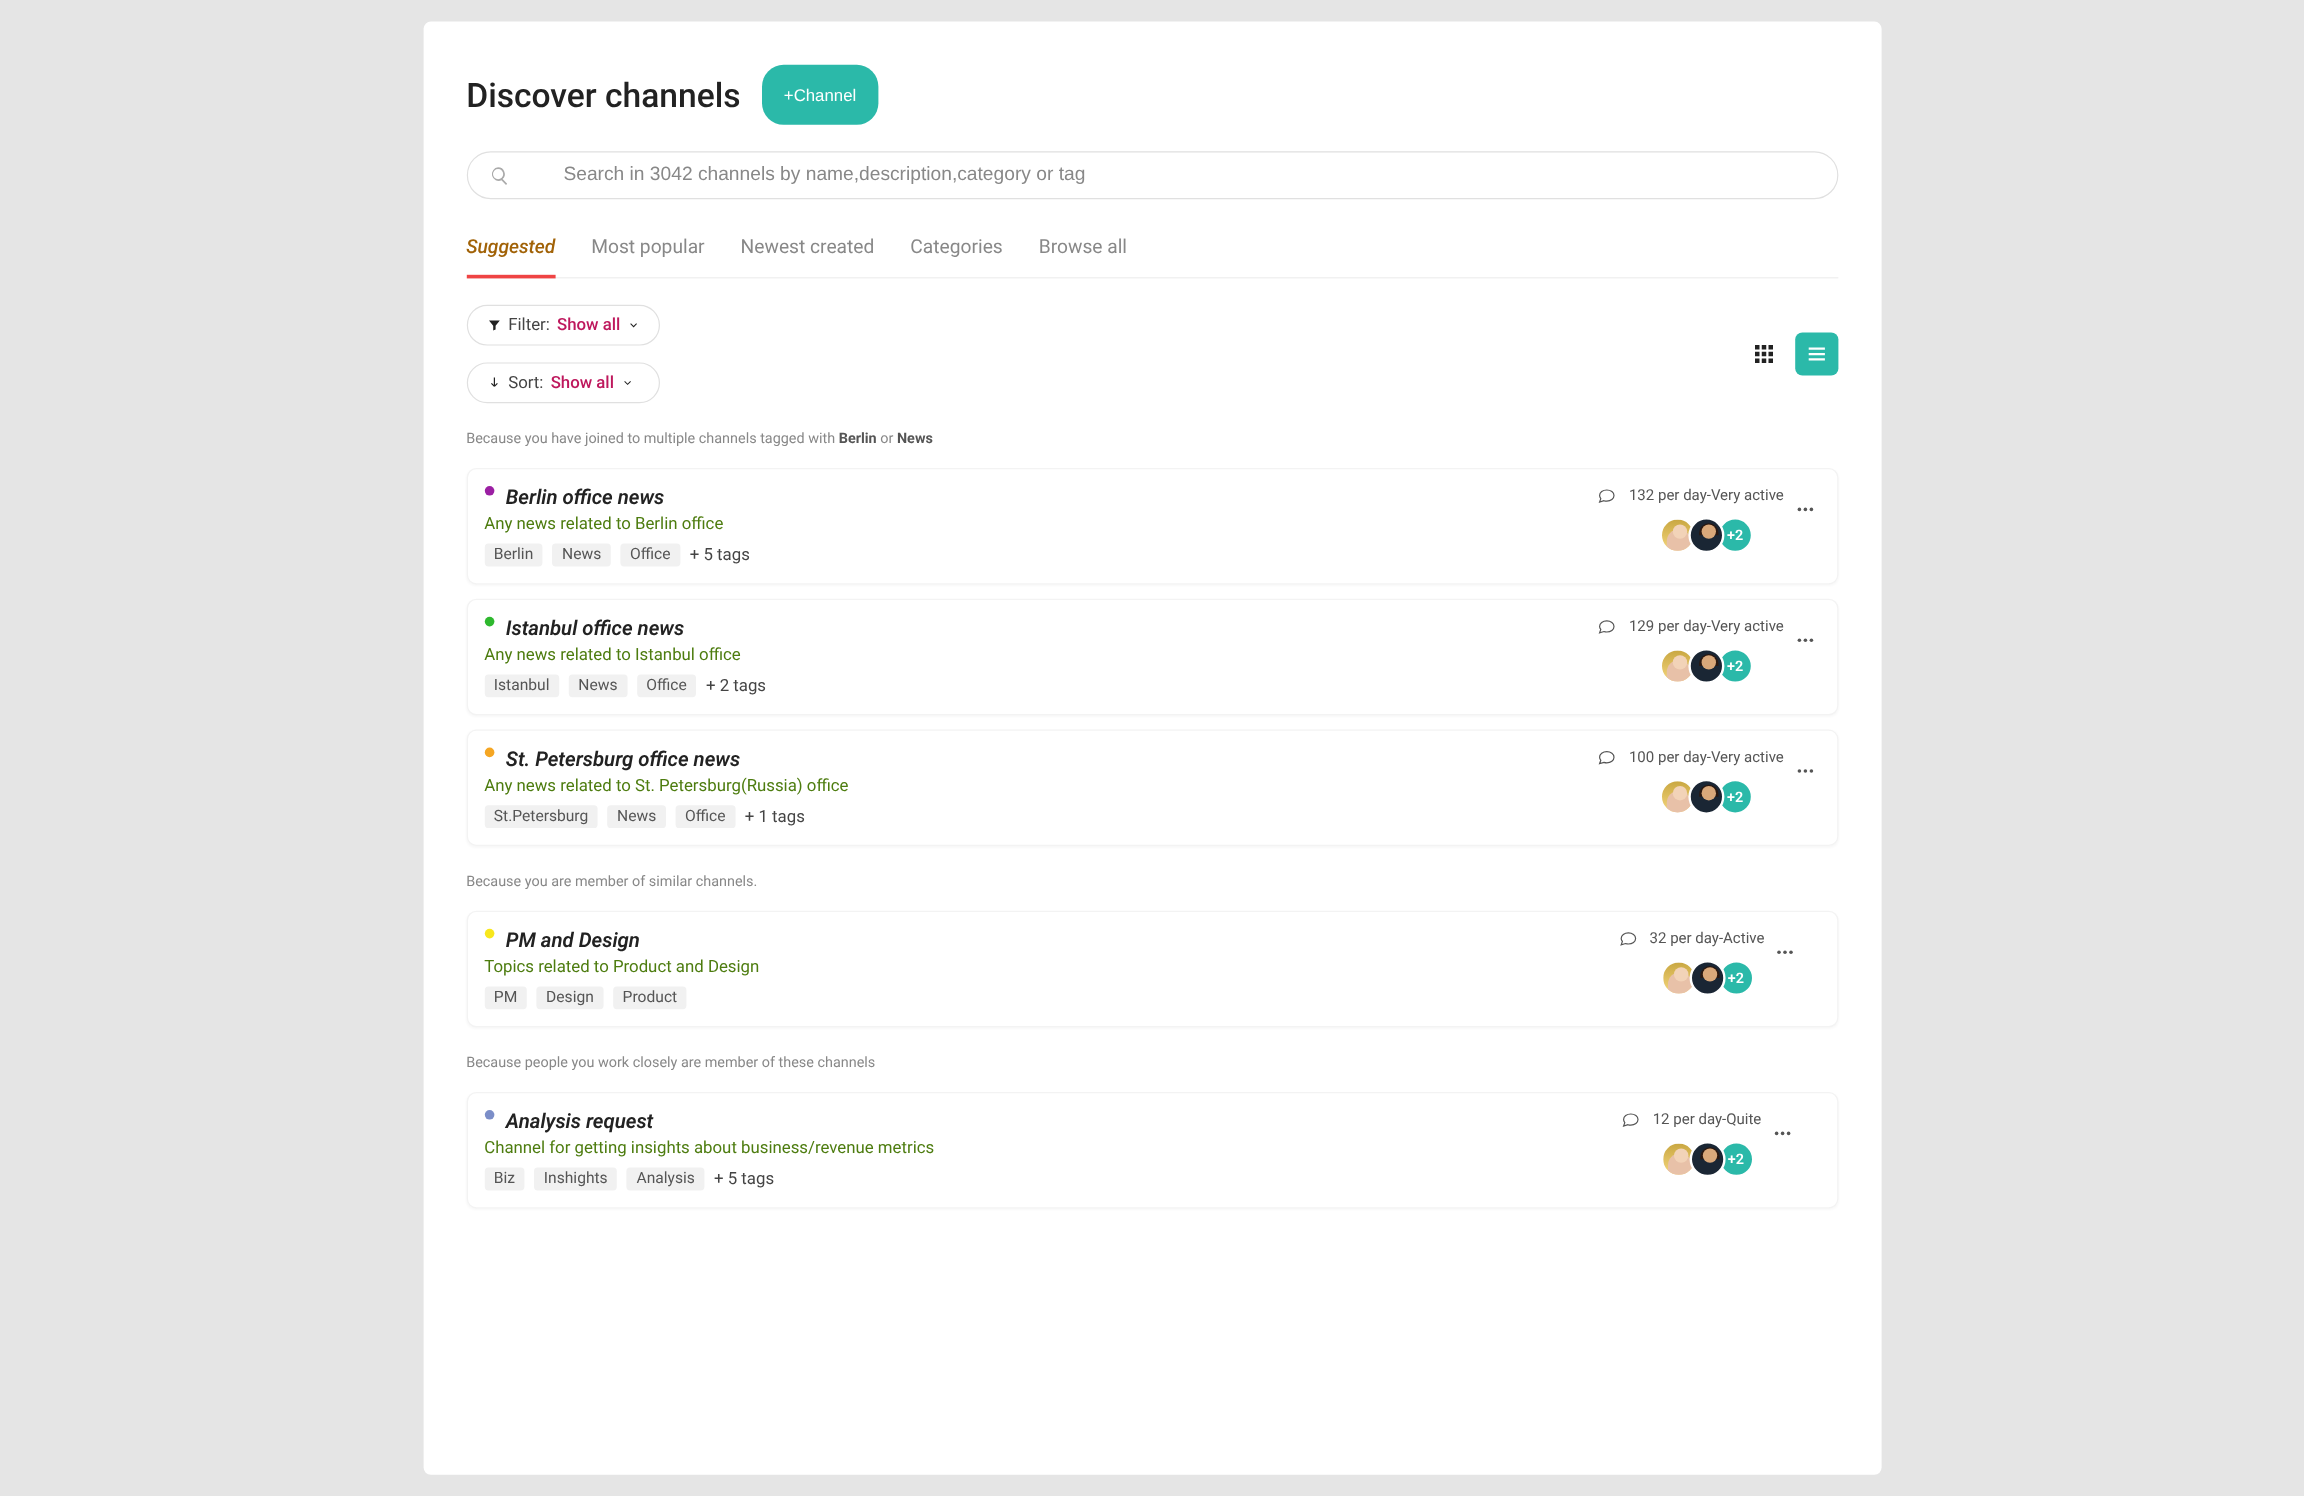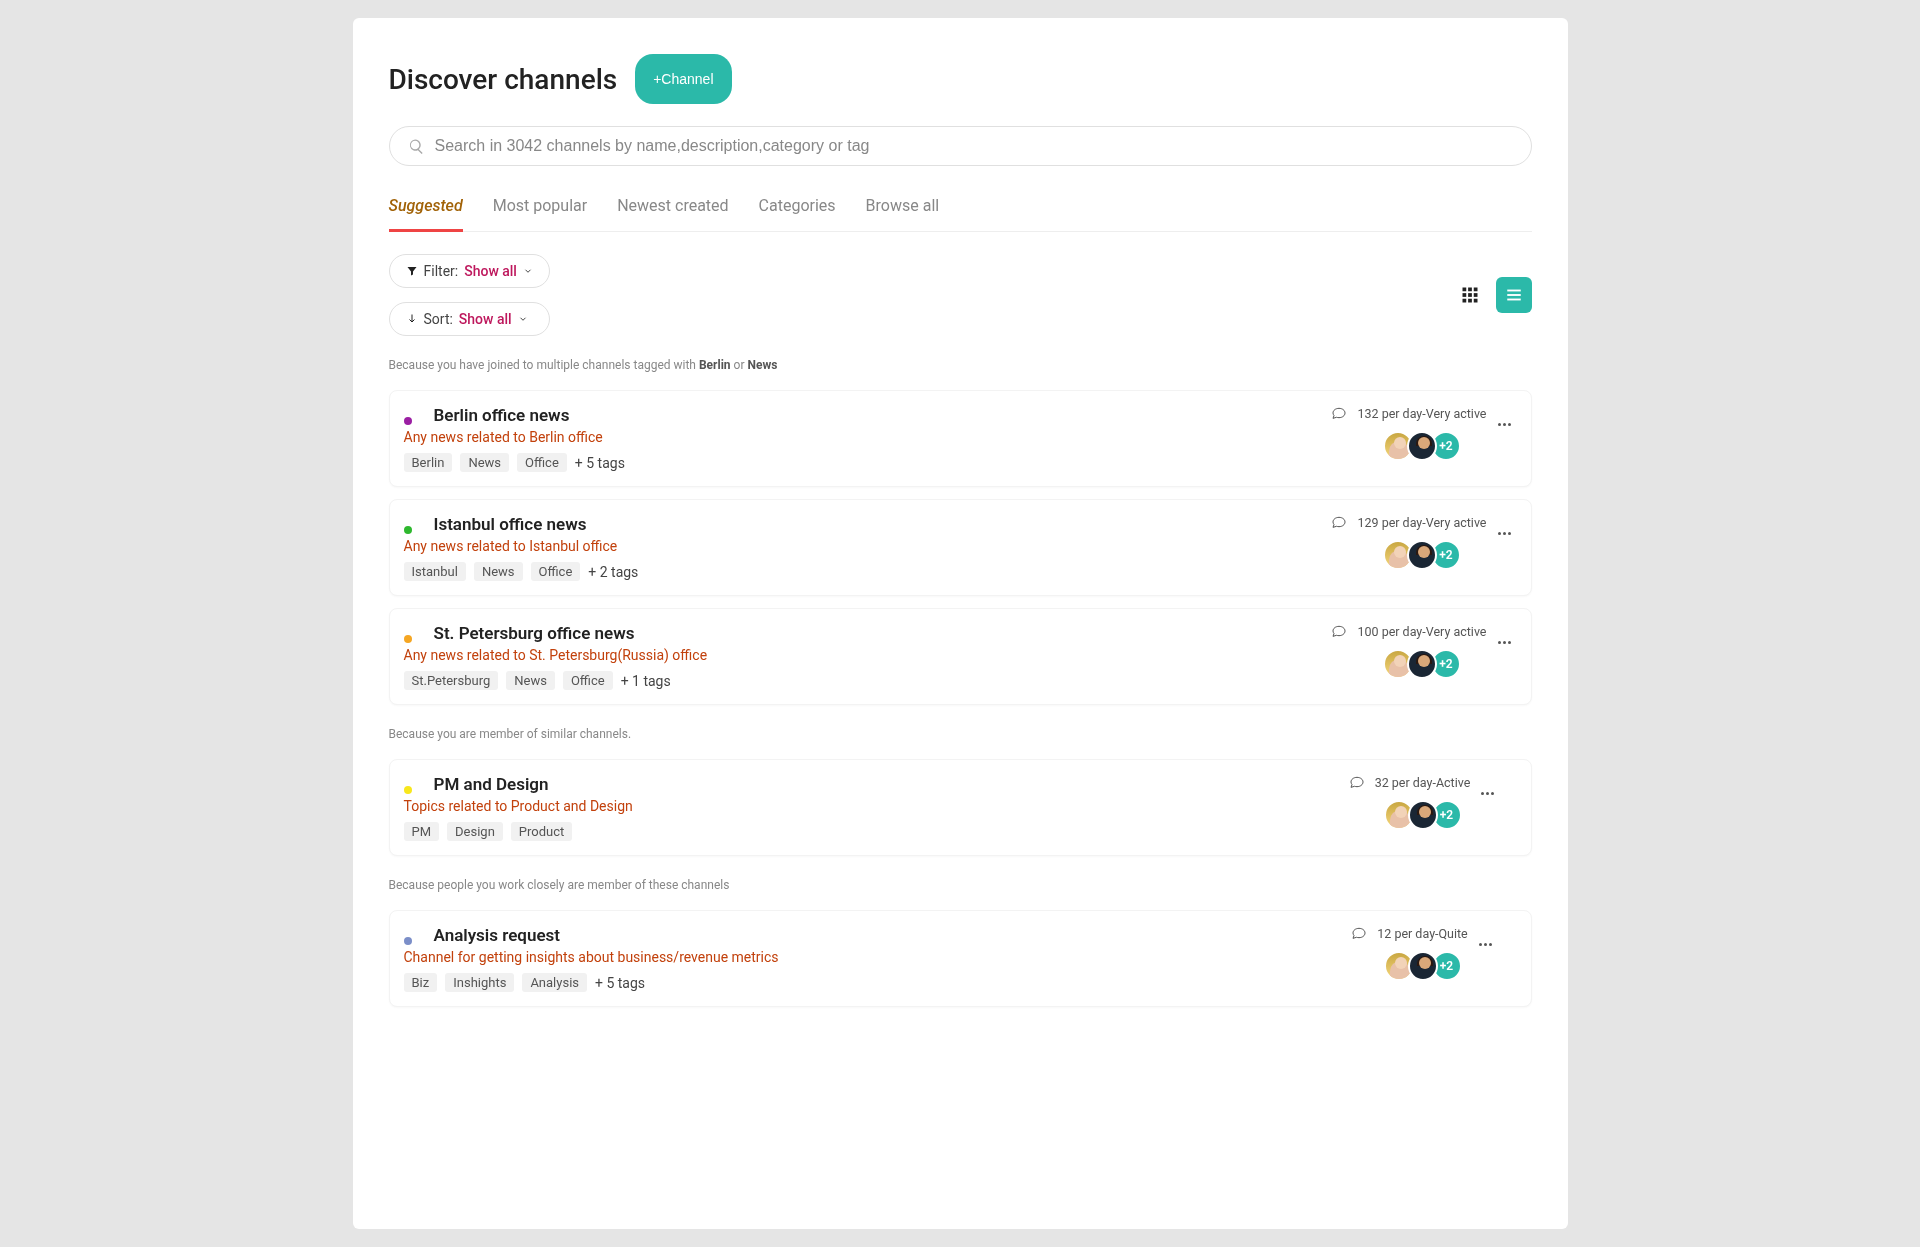--- a/index.html
+++ b/index.html
@@ -38,20 +38,21 @@
   font-size: 14px;
   cursor: pointer;
 }
 .search-wrap {
   display: flex;
   align-items: center;
   border: 1px solid #e0e0e0;
   border-radius: 28px;
   padding: 10px 18px;
   margin-bottom: 22px;
+  gap: 35px;
 }
 .search-wrap svg { width: 17px; height: 17px; fill: #aaa; margin-right: 10px; }
 .search-input {
   border: none;
   outline: none;
   font-size: 16px;
   flex: 1;
   color: #444;
 }
 .search-input::placeholder { color: #888; }
@@ -114,24 +115,24 @@
   background: #fff;
   border: 1px solid #f3f3f3;
   border-radius: 8px;
   box-shadow: 0 1px 2px rgba(0,0,0,0.03);
   padding: 14px 18px 14px 14px;
   display: flex;
   justify-content: space-between;
   margin-bottom: 12px;
 }
 .channel-left { flex: 1; }
-.channel-title-row { display: flex; align-items: flex-end; gap: 22px; margin-bottom: 4px; }
+.channel-title-row { display: flex; align-items: flex-start; gap: 10px; margin-bottom: 4px; font-style: italic; }
 .dot { width: 8px; height: 8px; border-radius: 50%; flex-shrink: 0; }
 .channel-title { font-size: 17px; font-weight: 600; color: #222; }
-.channel-desc { font-size: 14px; color: #c2410c; margin-bottom: 8px; }
+.channel-desc { font-size: 14px; color: #4d7c0f; margin-bottom: 8px; }
 .tags-row { display: flex; gap: 8px; align-items: center; flex-wrap: wrap; }
 .tag {
   background: #f1f1f1;
   color: #555;
   font-size: 13px;
   padding: 2px 8px;
   border-radius: 3px;
 }
 .more-tags { font-size: 14px; color: #444; }
 .channel-right {

